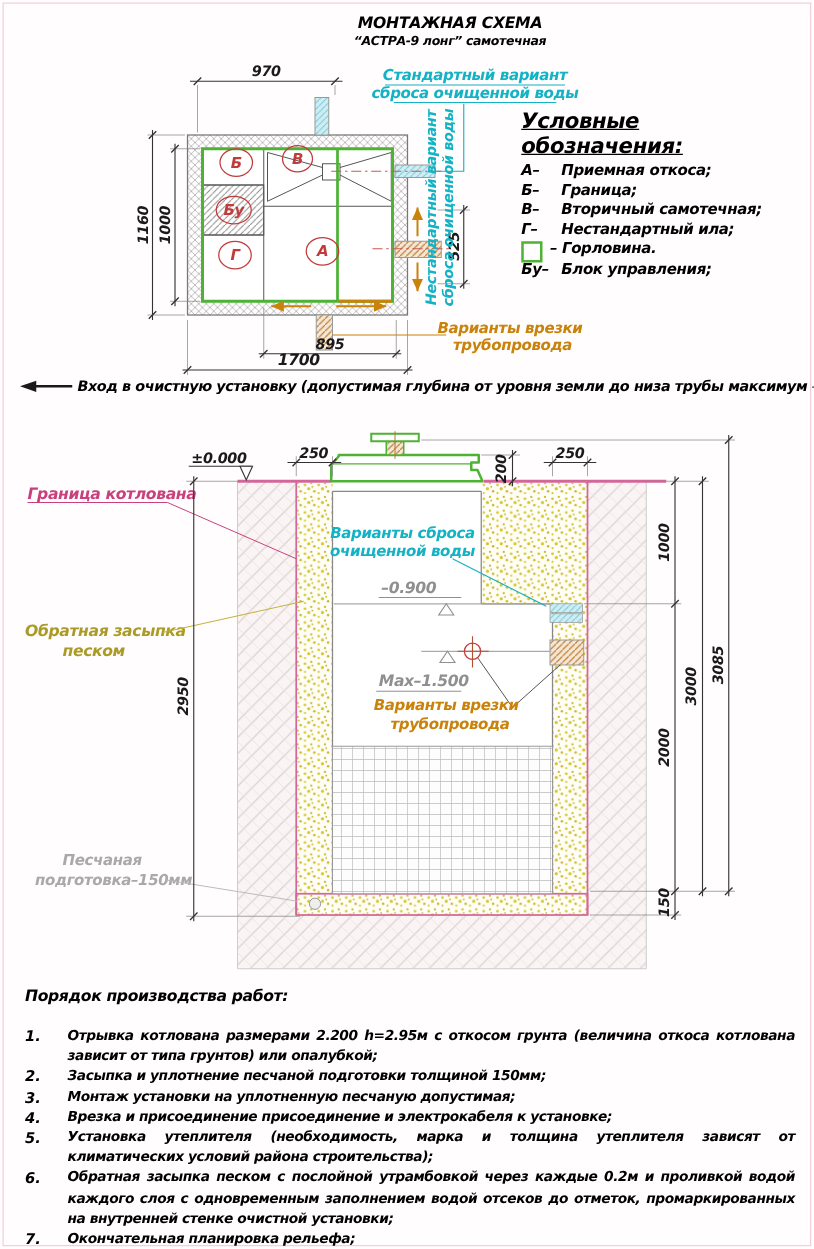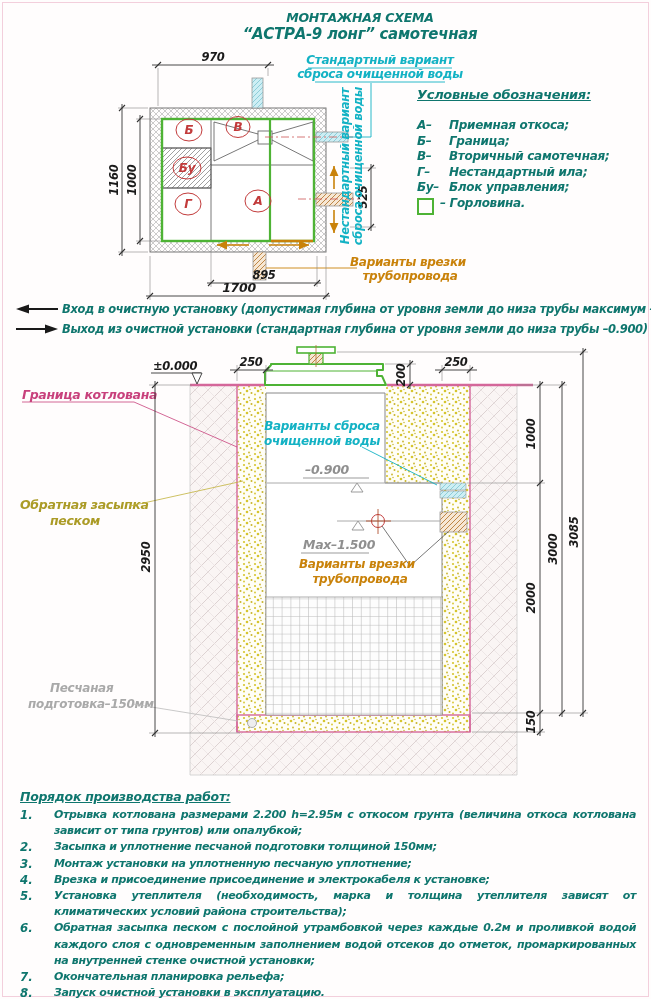--- a/index.html
+++ b/index.html
@@ -14,39 +14,39 @@
   text.dimBig{fill:#1a1a1a;font-size:12.5px;}
   text.red{fill:#c23b3b;font-size:12px;}
   text.cyan{fill:#13b2c4;font-size:12px;}
   text.orange{fill:#c9820a;font-size:12px;}
   text.pink{fill:#c8417c;font-size:12.5px;}
   text.olive{fill:#ab9b26;font-size:12.5px;}
   text.gray{fill:#8f8f8f;font-size:12.5px;}
   text.lgray{fill:#a9a9a9;font-size:12px;}
 
   
-  .hblock{position:absolute;color:#0f766e;font-style:italic;font-weight:bold;}
+  .hblock{position:absolute;color:#000000;font-style:italic;font-weight:bold;}
   #title{left:240px;top:10px;width:240px;text-align:center;line-height:16px;}
   #title .t1{font-size:12.5px;letter-spacing:-0.2px;}
-  #title .t2{font-size:15px;letter-spacing:-0.3px;}
+  #title .t2{font-size:10px;letter-spacing:-0.3px;}
 
   #legend{left:417px;top:87px;width:228px;font-size:12px;letter-spacing:-0.3px;}
-  #legend .ltitle{text-decoration:underline;font-size:13px;margin-bottom:16px;}
+  #legend .ltitle{text-decoration:underline;font-size:17px;margin-bottom:2px;}
   #legend .lrow{display:flex;line-height:15.5px;}
   #legend .lkey{width:32px;flex:0 0 32px;}
   #legend .sw{display:inline-block;width:13px;height:13px;border:2px solid #4eb335;
               margin-right:6px;transform:translateY(2px);}
 
   #ионotes{left:16px;top:299px;width:628px;}
   .iorow{display:flex;align-items:center;height:20px;}
   .iorow svg{flex:0 0 42px;margin-right:4px;}
   .iotext{font-size:11.5px;letter-spacing:-0.35px;white-space:nowrap;}
 
   #work{left:20px;top:789px;width:616px;}
-  #work .wtitle{font-size:12.5px;text-decoration:underline;margin-bottom:3px;letter-spacing:-0.3px;}
+  #work .wtitle{font-size:12.5px;margin-bottom:17px;letter-spacing:-0.3px;}
   .wrow{display:flex;}
   .wnum{flex:0 0 34px;font-size:11.8px;line-height:16.2px;}
   .wtext{flex:1;font-size:11px;line-height:16.2px;letter-spacing:-0.35px;text-align:justify;}
 </style>
 </head>
 <body>
 
 <div id="page">
 <div class="frame"></div>
 
@@ -285,59 +285,52 @@
   </div>
   <div class="lrow">
     <span class="lkey">В–</span>
     <span>Вторичный самотечная;</span>
   </div>
   <div class="lrow">
     <span class="lkey">Г–</span>
     <span>Нестандартный ила;</span>
   </div>
   <div class="lrow">
+    <span class="sw"></span>
+    <span>– Горловина.</span>
+  </div>
+  <div class="lrow">
     <span class="lkey">Бу–</span>
     <span>Блок управления;</span>
-  </div>
-  <div class="lrow">
-    <span class="sw"></span>
-    <span>– Горловина.</span>
   </div>
 </div>
 
 <div id="ионotes" class="hblock">
   <div class="iorow">
     <svg width="42" height="12" viewBox="0 0 42 12">
       <polygon points="0,6 13,1.5 13,10.5" fill="#1a1a1a"></polygon>
       <line x1="11" y1="6" x2="42" y2="6" stroke="#1a1a1a" stroke-width="2"></line>
     </svg>
     <span class="iotext">Вход в очистную установку (допустимая глубина от уровня земли до низа трубы максимум –1.500)</span>
   </div>
-  <div class="iorow">
-    <svg width="42" height="12" viewBox="0 0 42 12">
-      <polygon points="42,6 29,1.5 29,10.5" fill="#1a1a1a"></polygon>
-      <line x1="0" y1="6" x2="31" y2="6" stroke="#1a1a1a" stroke-width="2"></line>
-    </svg>
-    <span class="iotext">Выход из очистной установки (стандартная глубина от уровня земли до низа трубы –0.900)</span>
-  </div>
 </div>
 
 <div id="work" class="hblock">
   <div class="wtitle">Порядок производства работ:</div>
   <div class="wrow">
     <span class="wnum">1.</span>
     <span class="wtext">Отрывка котлована размерами 2.200 h=2.95м с откосом грунта (величина откоса котлована зависит от типа грунтов) или опалубкой;</span>
   </div>
   <div class="wrow">
     <span class="wnum">2.</span>
     <span class="wtext">Засыпка и уплотнение песчаной подготовки толщиной 150мм;</span>
   </div>
   <div class="wrow">
     <span class="wnum">3.</span>
-    <span class="wtext">Монтаж установки на уплотненную песчаную уплотнение;</span>
+    <span class="wtext">Монтаж установки на уплотненную песчаную допустимая;</span>
   </div>
   <div class="wrow">
     <span class="wnum">4.</span>
     <span class="wtext">Врезка и присоединение присоединение и электрокабеля к установке;</span>
   </div>
   <div class="wrow">
     <span class="wnum">5.</span>
     <span class="wtext">Установка утеплителя (необходимость, марка и толщина утеплителя зависят от климатических условий района строительства);</span>
   </div>
   <div class="wrow">

